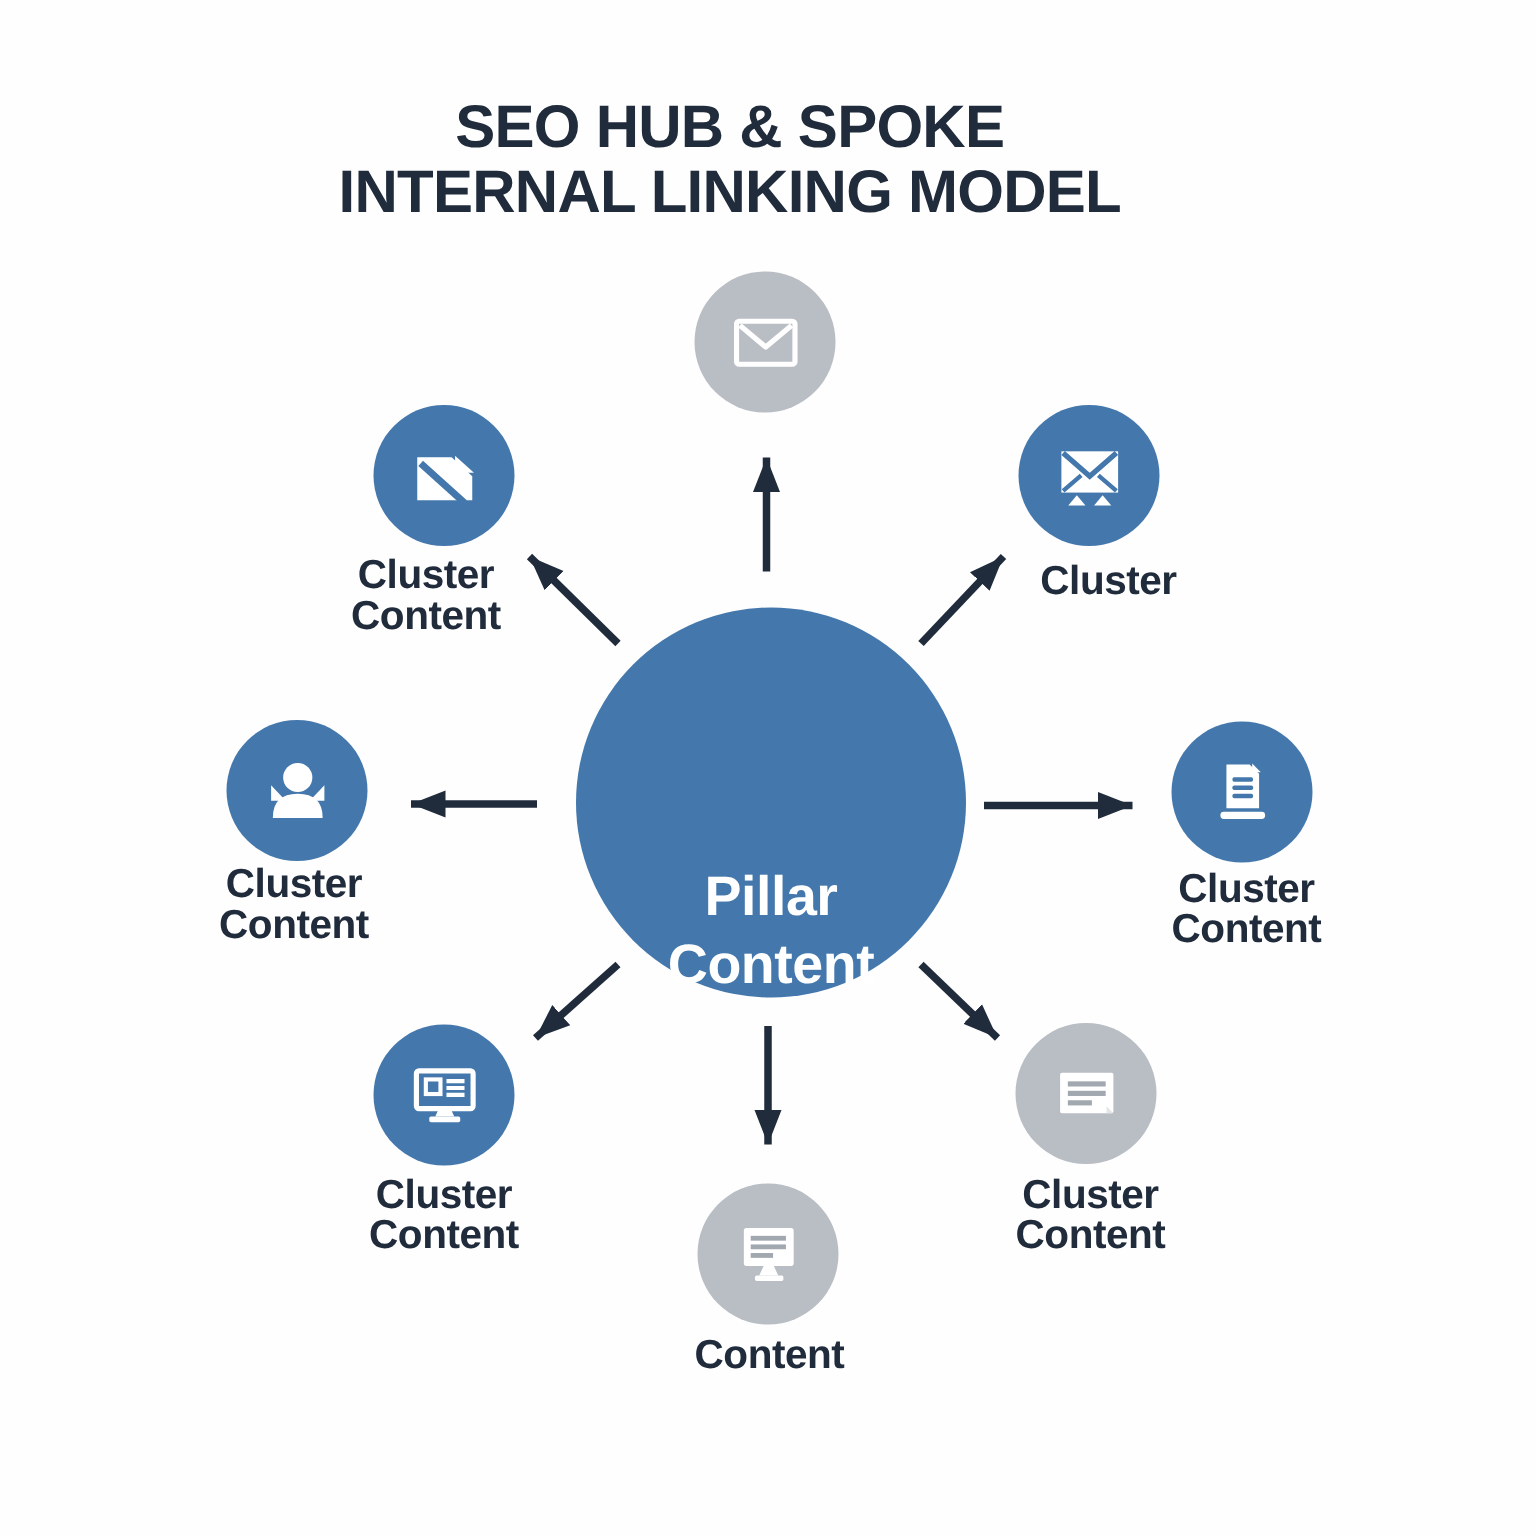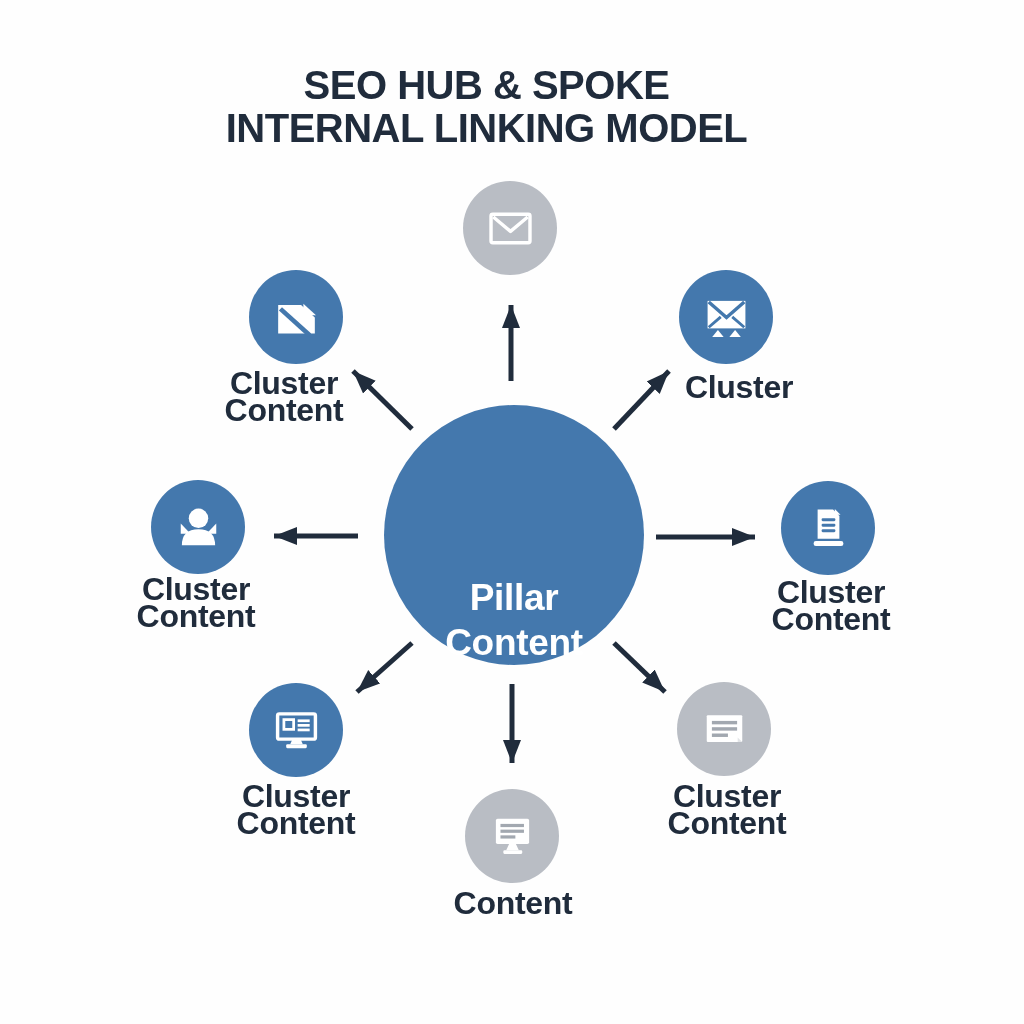--- a/index.html
+++ b/index.html
@@ -33,21 +33,21 @@
   .pos-top    { left:463px; top:181px; }
   .pos-tl     { left:249px; top:270px; }
   .pos-tr     { left:679px; top:270px; }
   .pos-left   { left:151px; top:480px; }
   .pos-right  { left:781px; top:481px; }
   .pos-bl     { left:249px; top:683px; }
   .pos-br     { left:677px; top:682px; }
   .pos-bottom { left:465px; top:789px; }
   .lbl {
     position:absolute; width:240px; text-align:center;
-    font-size:32px; font-weight:bold; line-height:27px; color:var(--ink);
+    font-size:27px; font-weight:bold; line-height:27px; color:var(--ink);
     white-space:pre-line; letter-spacing:-0.3px;
   }
   .lbl-tl     { left:164px; top:370px; }
   .lbl-tr     { left:619px; top:374px; }
   .lbl-left   { left:76px;  top:576px; }
   .lbl-right  { left:711px; top:579px; }
   .lbl-bl     { left:176px; top:783px; }
   .lbl-br     { left:607px; top:783px; }
   .lbl-bottom { left:393px; top:890px; }
   .accent-stroke { stroke:var(--blue); fill:none; }

